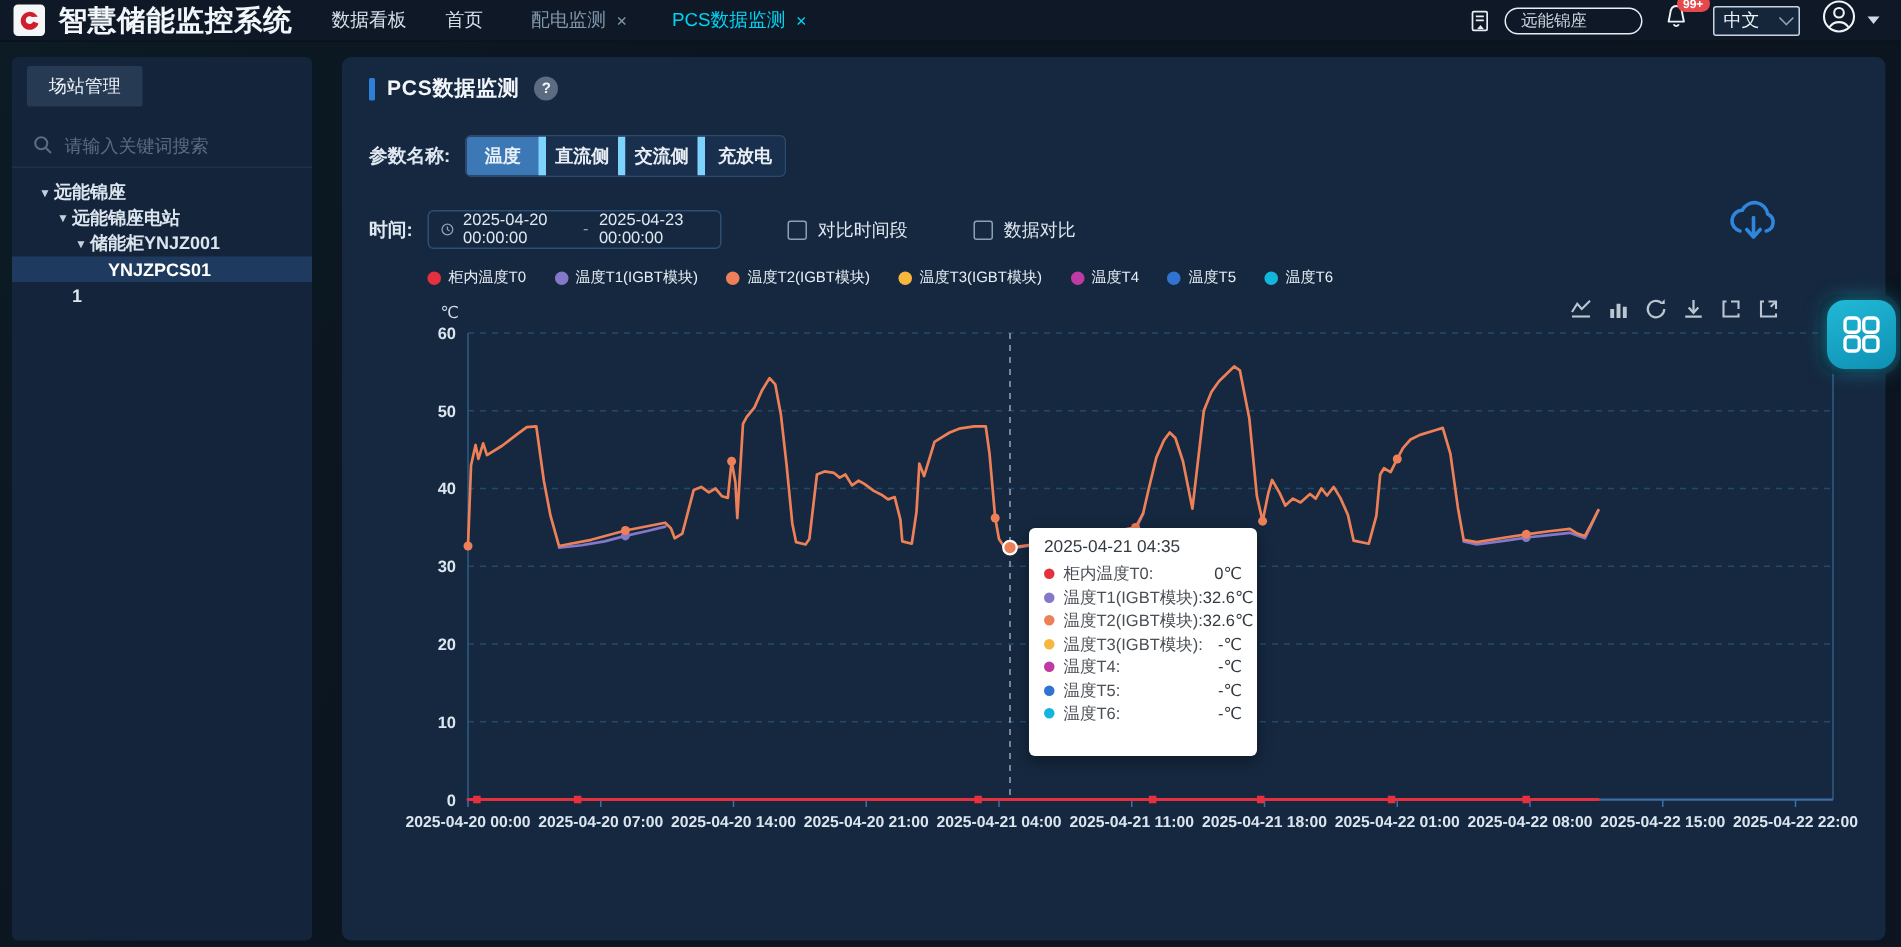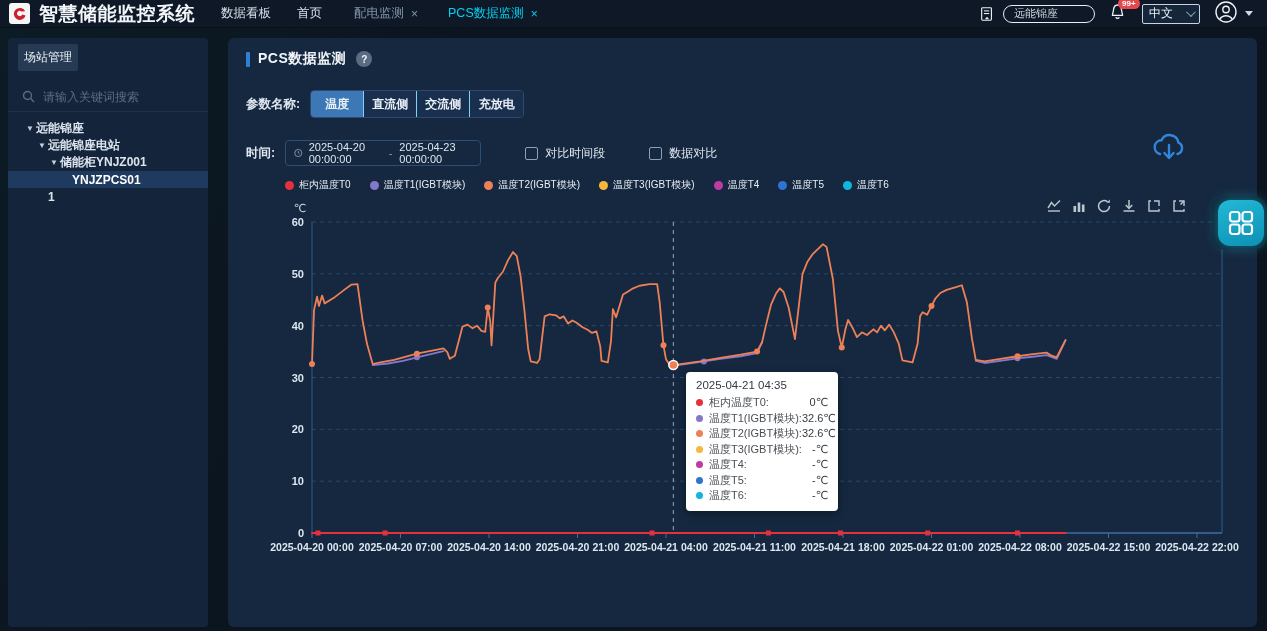--- a/index.html
+++ b/index.html
@@ -29,21 +29,21 @@
     display:flex; align-items:center; justify-content:space-between; padding:0 6px; color:#eef3f8; font-size:12px;
     background:#16263a; cursor:pointer; }
   .chev { width:7px; height:7px; border-right:1.5px solid #8fa3b8; border-bottom:1.5px solid #8fa3b8;
     transform:rotate(45deg) translateY(-2px); }
   .avatar { margin-left:14px; }
   .caret { width:0; height:0; border-left:4px solid transparent; border-right:4px solid transparent;
     border-top:5px solid #cfd9e3; margin-left:7px; }
 
   
   .sidebar { position:absolute; left:8px; top:38px; width:200px; height:589px; background:#14253b; border-radius:4px; }
-  .side-tab { position:absolute; left:10px; top:6px; width:60px; height:27px; background:#263a54; color:#eef3f8;
+  .side-tab { position:absolute; left:10px; top:6px; width:77px; height:27px; background:#263a54; color:#eef3f8;
     font-size:12px; display:flex; align-items:center; justify-content:center; border-radius:2px; cursor:pointer; }
   .side-search { position:absolute; left:0; top:44px; width:200px; height:30px; display:flex; align-items:center;
     border-bottom:1px solid #1f3148; padding-left:14px; }
   .side-search input { background:transparent; border:none; outline:none; color:#8c9cb0; font-size:12px;
     margin-left:8px; width:150px; font-family:"Liberation Sans","DejaVu Sans",sans-serif; }
   .side-search input::placeholder { color:#5a6c82; }
   .tree { position:absolute; left:0; top:82px; width:200px; }
   .tree-row { height:17px; display:flex; align-items:center; font-size:12px; font-weight:bold; color:#dce5ee;
     cursor:pointer; white-space:nowrap; }
   .tree-row.selected { background:#1e3a5e; color:#ffffff; }
@@ -53,21 +53,21 @@
   .main { position:absolute; left:228px; top:38px; width:1029px; height:589px; background:#15283f; border-radius:6px; }
   .title-row { position:absolute; left:18px; top:12px; display:flex; align-items:center; }
   .title-bar { width:4px; height:15px; background:#2f7fd6; border-radius:1px; }
   .page-title { color:#f2f6fa; font-size:14px; font-weight:bold; margin-left:8px; letter-spacing:.5px; }
   .help-circle { width:16px; height:16px; border-radius:50%; background:#5b6b81; color:#f4f7fa; font-size:10px;
     font-weight:bold; display:flex; align-items:center; justify-content:center; margin-left:10px; cursor:pointer; }
   .param-row { position:absolute; left:18px; top:52px; display:flex; align-items:center; }
   .param-label, .time-label { color:#dfe7f0; font-size:12.5px; font-weight:bold; }
   .btn-group { display:flex; margin-left:10px; border-radius:4px; overflow:hidden; border:1px solid #2d4a6e; }
   .pbtn { width:53px; height:26px; background:#192f4e; color:#e8eef6; font-size:12px; font-weight:bold;
-    display:flex; align-items:center; justify-content:center; border-right:1px solid #7dd3fc; cursor:pointer; }
+    display:flex; align-items:center; justify-content:center; border-right:5px solid #7dd3fc; cursor:pointer; }
   .pbtn:last-child { border-right:none; }
   .pbtn.active { background:#3c78b5; }
   .time-row { position:absolute; left:18px; top:102px; display:flex; align-items:center; }
   .date-box { margin-left:10px; width:196px; height:26px; border:1px solid #2d4e75; border-radius:4px;
     display:flex; align-items:center; padding:0 8px; cursor:pointer; }
   .date-text { color:#dfe7f0; font-size:11px; margin-left:6px; }
   .date-sep { color:#8fa0b4; font-size:11px; margin:0 7px; }
   .cb-wrap { display:flex; align-items:center; margin-left:44px; cursor:pointer; }
   .cb-box { width:13px; height:13px; border:1px solid #8b9fb5; border-radius:2px; background:transparent; }
   .cb-label { color:#dfe7f0; font-size:12px; margin-left:7px; }
@@ -78,22 +78,22 @@
   .legend-dot { width:9px; height:9px; border-radius:50%; }
   .legend-text { color:#e8eef5; font-size:10px; font-weight:normal; }
 
   .toolbar { position:absolute; left:818px; top:160px; display:flex; gap:9px; }
   .tool-icon { width:16px; height:16px; cursor:pointer; }
 
   
   #chart { position:absolute; left:0; top:0; width:1267px; height:631px; pointer-events:none; }
 
   
-  .tooltip { position:absolute; left:686px; top:372px; width:152px; background:#ffffff; border-radius:4px;
-    box-shadow:0 3px 10px rgba(0,0,0,.35); padding:7px 10px 7px 10px; }
+  .tooltip { position:absolute; left:686px; top:352px; width:152px; background:#ffffff; border-radius:4px;
+    box-shadow:0 3px 10px rgba(0,0,0,.35); padding:7px 10px 20px 10px; }
   .tt-title { color:#333a42; font-size:11.5px; margin-bottom:4px; }
   .tt-row { display:flex; align-items:center; height:15.5px; }
   .tt-dot { width:7px; height:7px; border-radius:50%; margin-right:6px; flex:none; }
   .tt-label { color:#4a4f55; font-size:11px; flex:1; white-space:nowrap; }
   .tt-value { color:#333a42; font-size:11px; text-align:right; white-space:nowrap; }
 
   
   .float-back { position:absolute; left:1212px; top:196px; width:55px; height:54px; background:rgba(13,36,52,.92);
     border-radius:14px; }
   .float-btn { position:absolute; left:1218px; top:200px; width:46px; height:46px; border-radius:12px;

